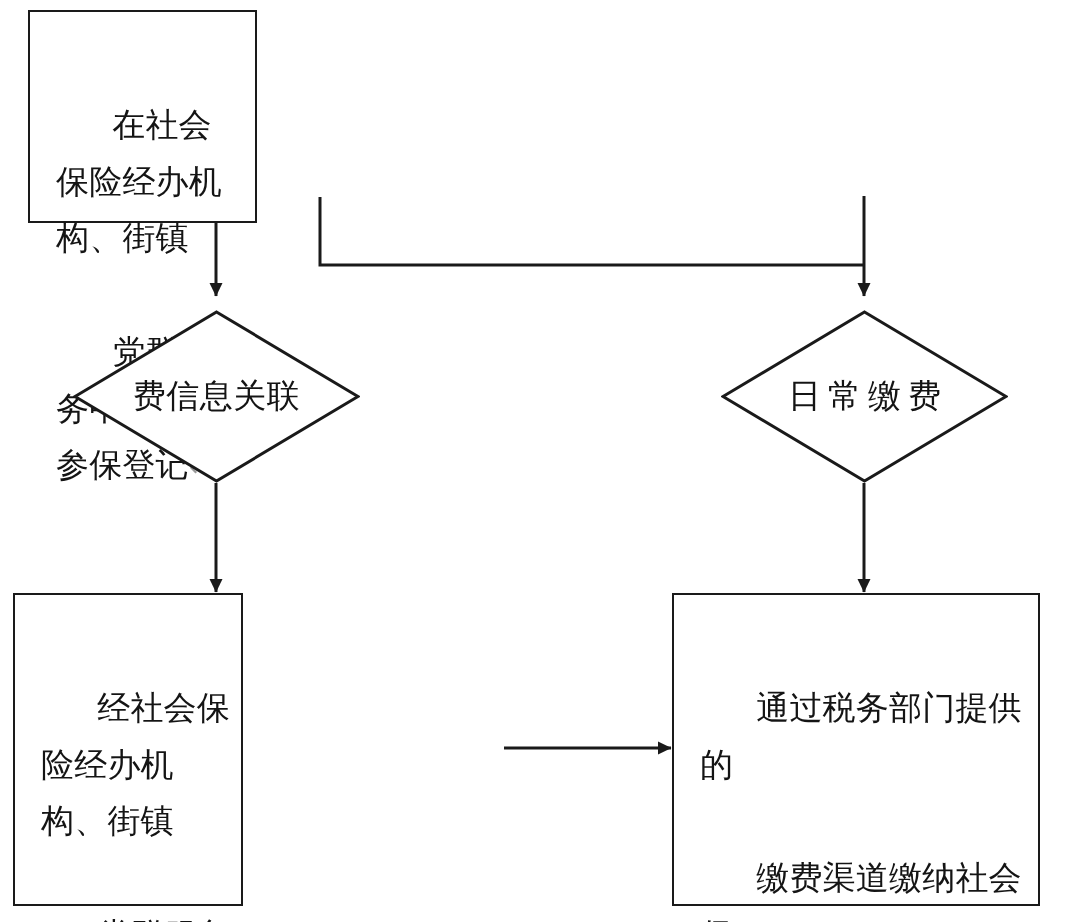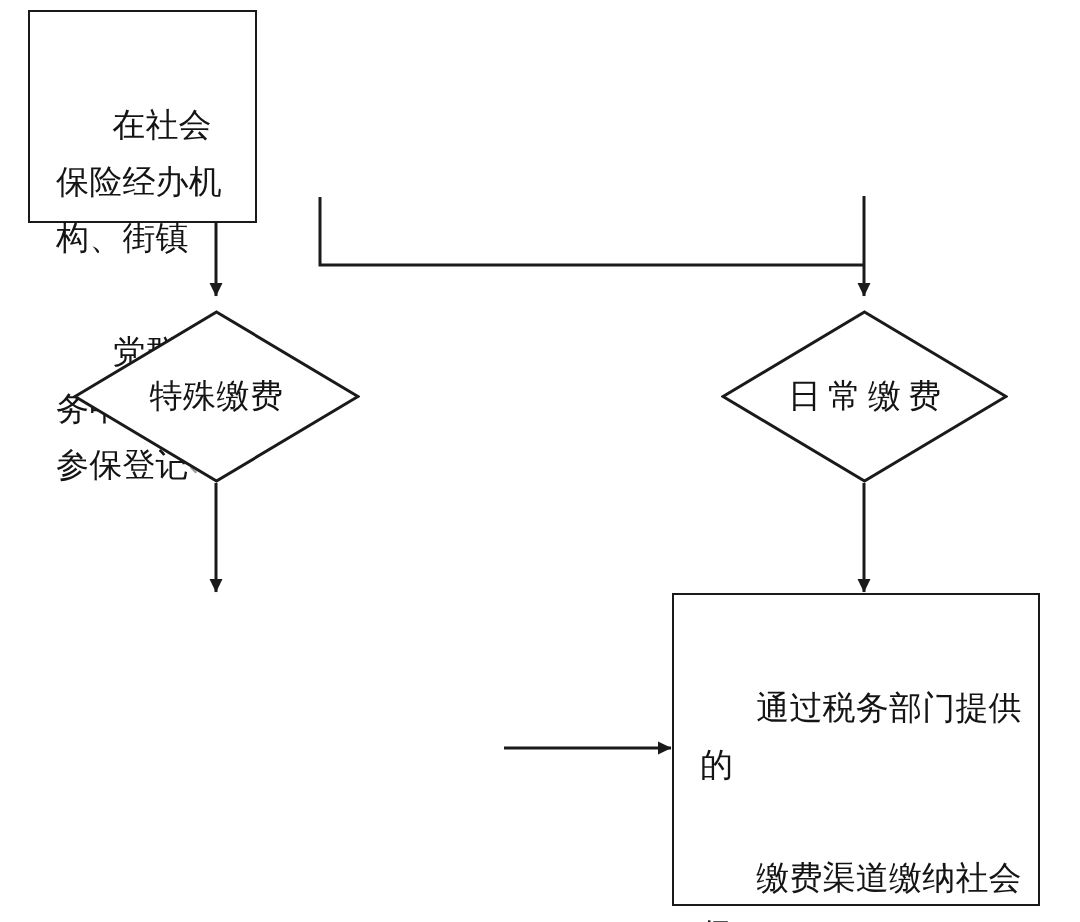--- a/index.html
+++ b/index.html
@@ -123,30 +123,38 @@
       <span>在社会保险经办机构、街镇</span><br>
       <span>党群服务中心办理参保登记</span><span class="return-mark">↵</span>
     </div>
   </div>
 
 
   <div class="diamond-node diamond-left" style="left:73px; top:310px; width:287px; height:173px;">
     <svg width="287" height="173" viewBox="0 0 287 173">
       <polygon points="143.5,2 285,86.5 143.5,171 2,86.5" fill="#ffffff" stroke="#1a1a1a" stroke-width="3" stroke-linejoin="miter"></polygon>
     </svg>
-    <div class="diamond-label">特殊缴费</div>
+    <div class="diamond-label">费信息关联</div>
   </div>
 
   <div class="diamond-node diamond-right" style="left:721px; top:310px; width:287px; height:173px;">
     <svg width="287" height="173" viewBox="0 0 287 173">
       <polygon points="143.5,2 285,86.5 143.5,171 2,86.5" fill="#ffffff" stroke="#1a1a1a" stroke-width="3" stroke-linejoin="miter"></polygon>
     </svg>
     <div class="diamond-label">日常缴费</div>
   </div>
 
+  <div class="node-box box-bl" style="left:13px; top:593px; width:230px; height:313px;">
+    <div class="node-box-text">
+      <span>经社会保险经办机构、街镇</span><br>
+      <span>党群服务中心核定应缴费信</span><br>
+      <br>
+      
+    </div>
+  </div>
 
   <div class="node-box box-br" style="left:672px; top:593px; width:368px; height:313px;padding-left:28px;">
     <div class="node-box-text">
       <span>通过税务部门提供的</span><br>
       <span>缴费渠道缴纳社会保</span><br>
       
     </div>
   </div>
 
 </div>

